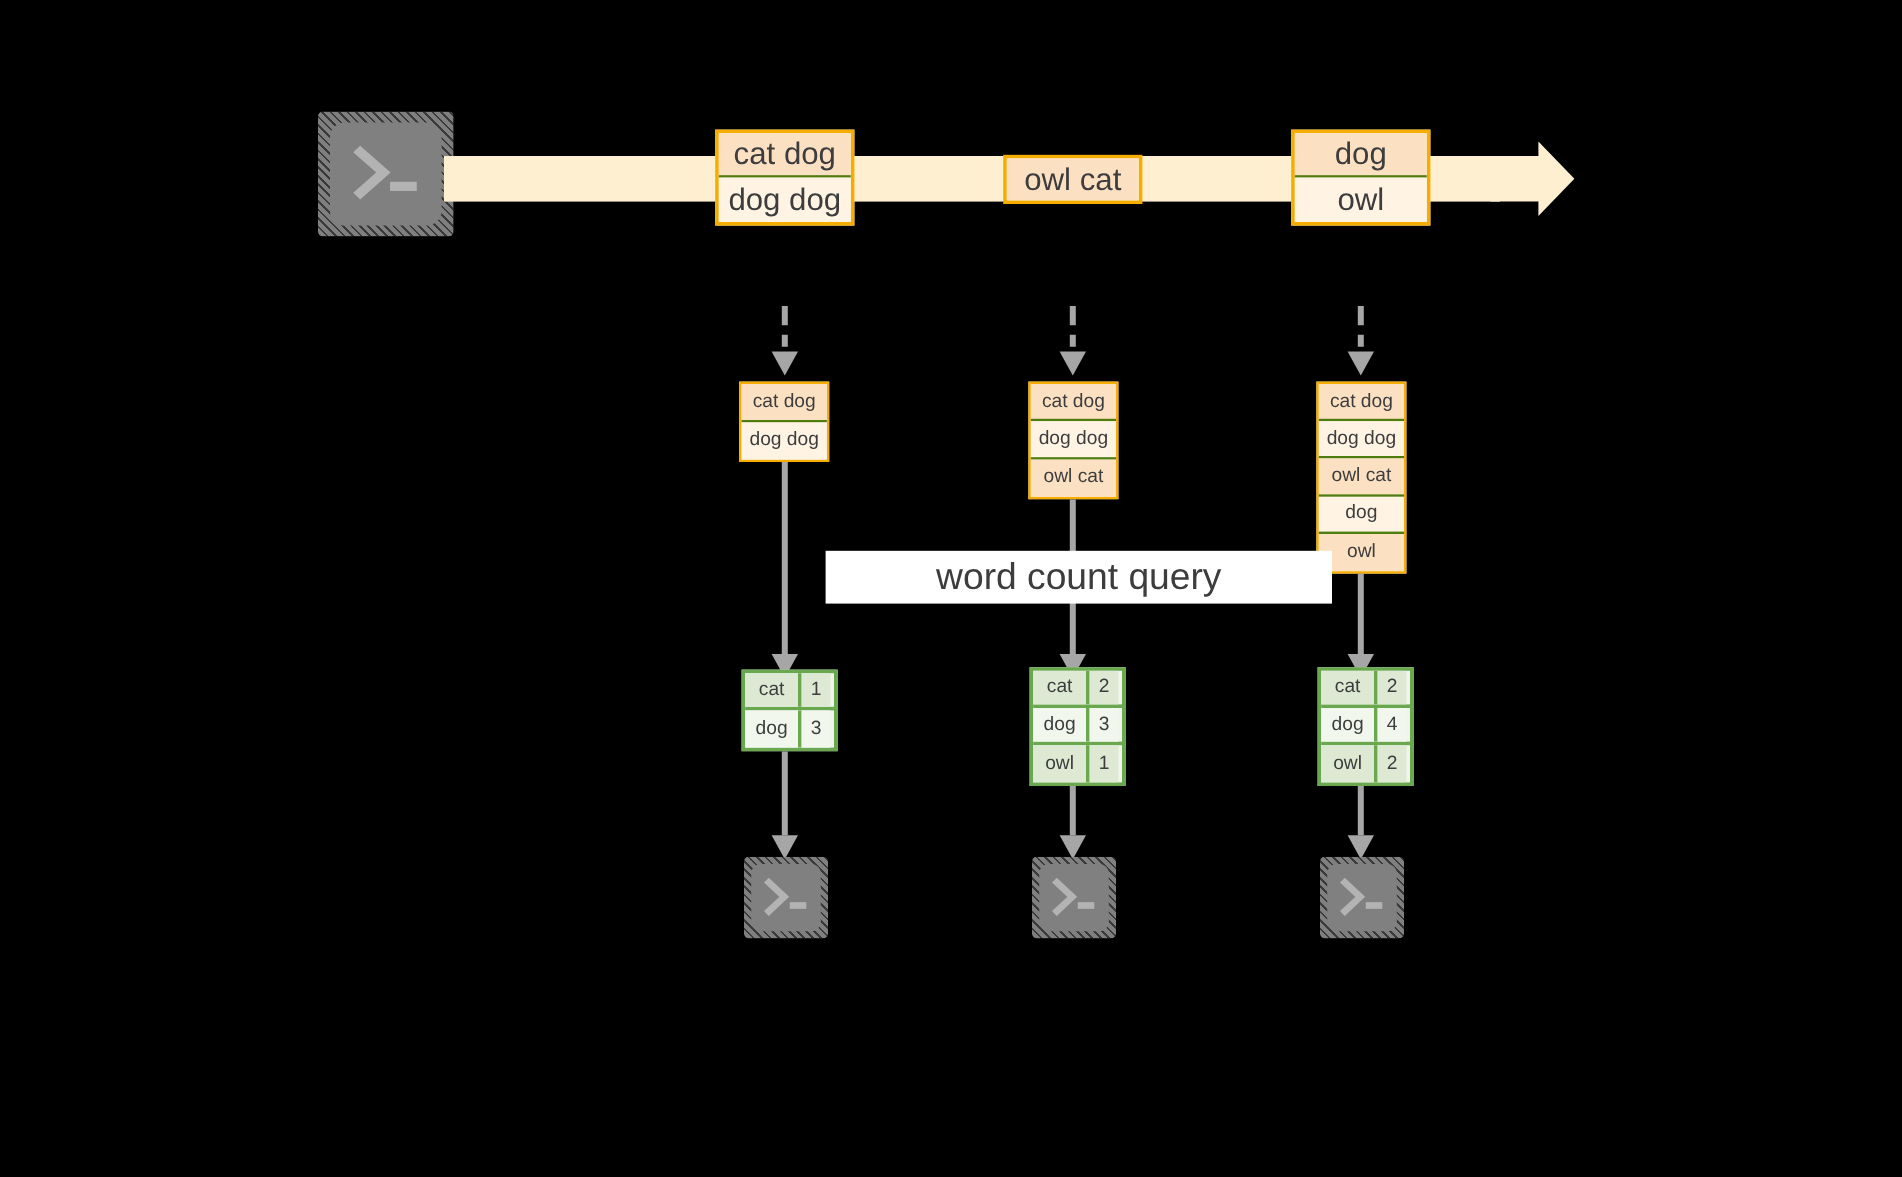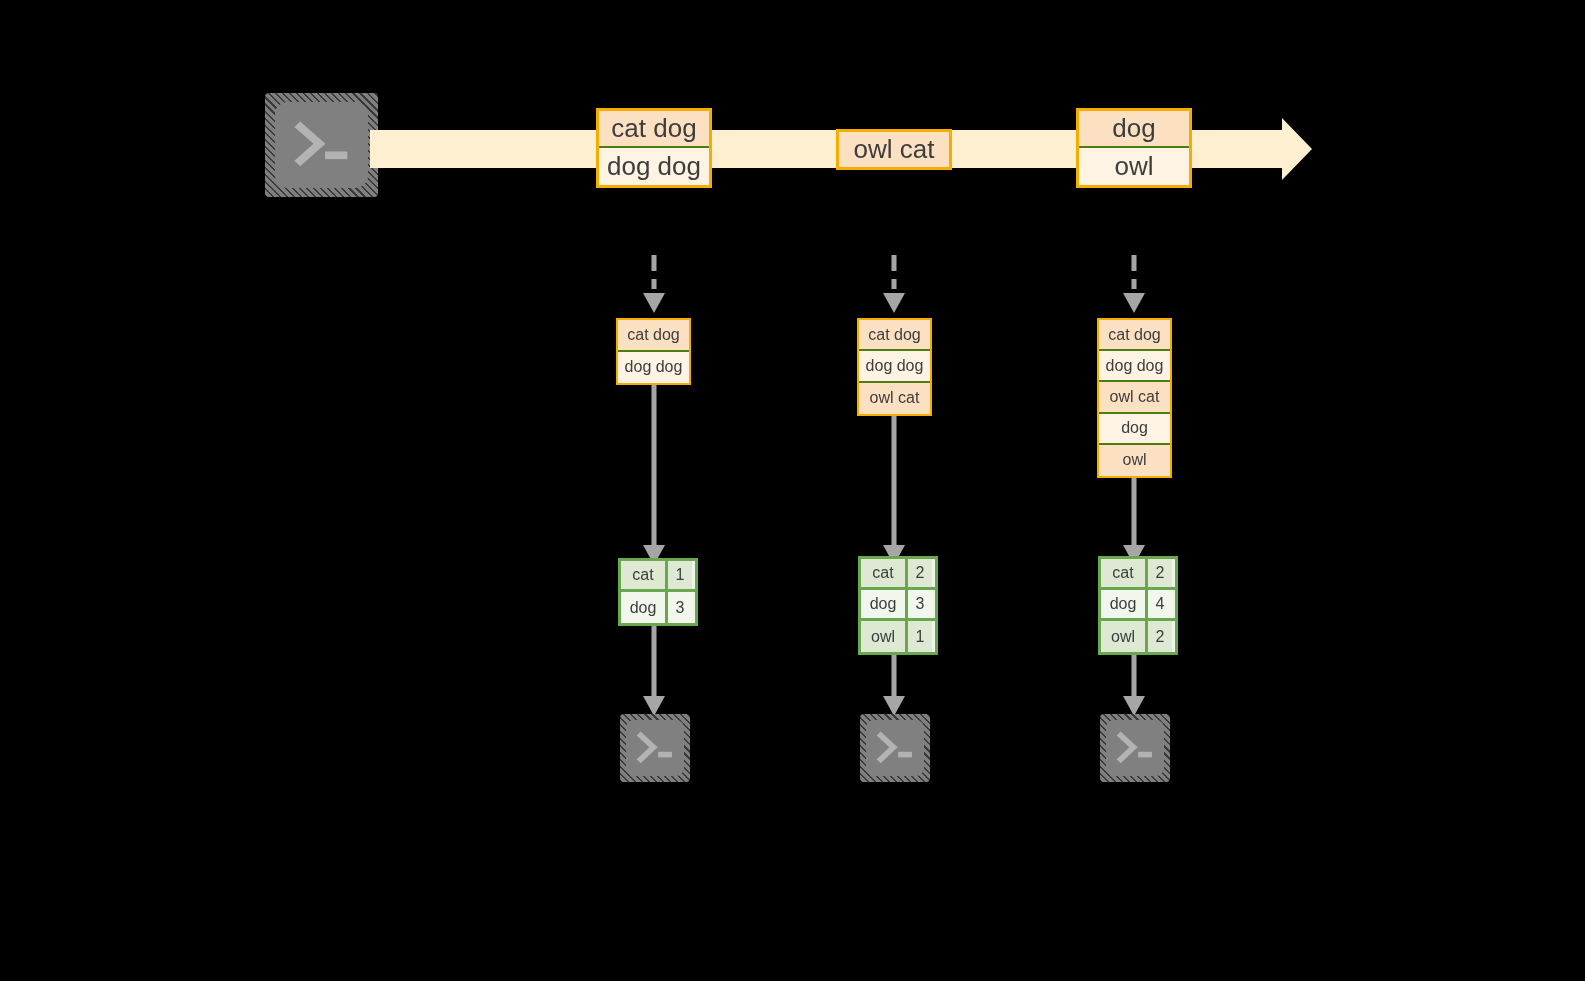--- a/index.html
+++ b/index.html
@@ -206,20 +206,23 @@
       <path d="M14 149 L3 129 L25 129 Z" fill="#a6a6a6"></path>
     </svg>
   </div>
   <div class="varrow" style="left:1120px; top:478px; width:28px; height:89px;">
     <svg width="28" height="89" viewBox="0 0 28 89">
       <line x1="14" y1="0" x2="14" y2="67" stroke="#a6a6a6" stroke-width="5"></line>
       <path d="M14 87 L3 67 L25 67 Z" fill="#a6a6a6"></path>
     </svg>
   </div>
 
+  <div class="query-band" style="left:688px; top:459px; width:422px; height:44px;">
+    <span>word count query</span>
+  </div>
 
   <div class="gbox" style="left:618px; top:558px; width:80px; height:68px;">
     <div class="grow shade">
       <div class="gk">cat</div>
       <div class="gv">1</div>
     </div>
     <div class="grow plain">
       <div class="gk">dog</div>
       <div class="gv">3</div>
     </div>

